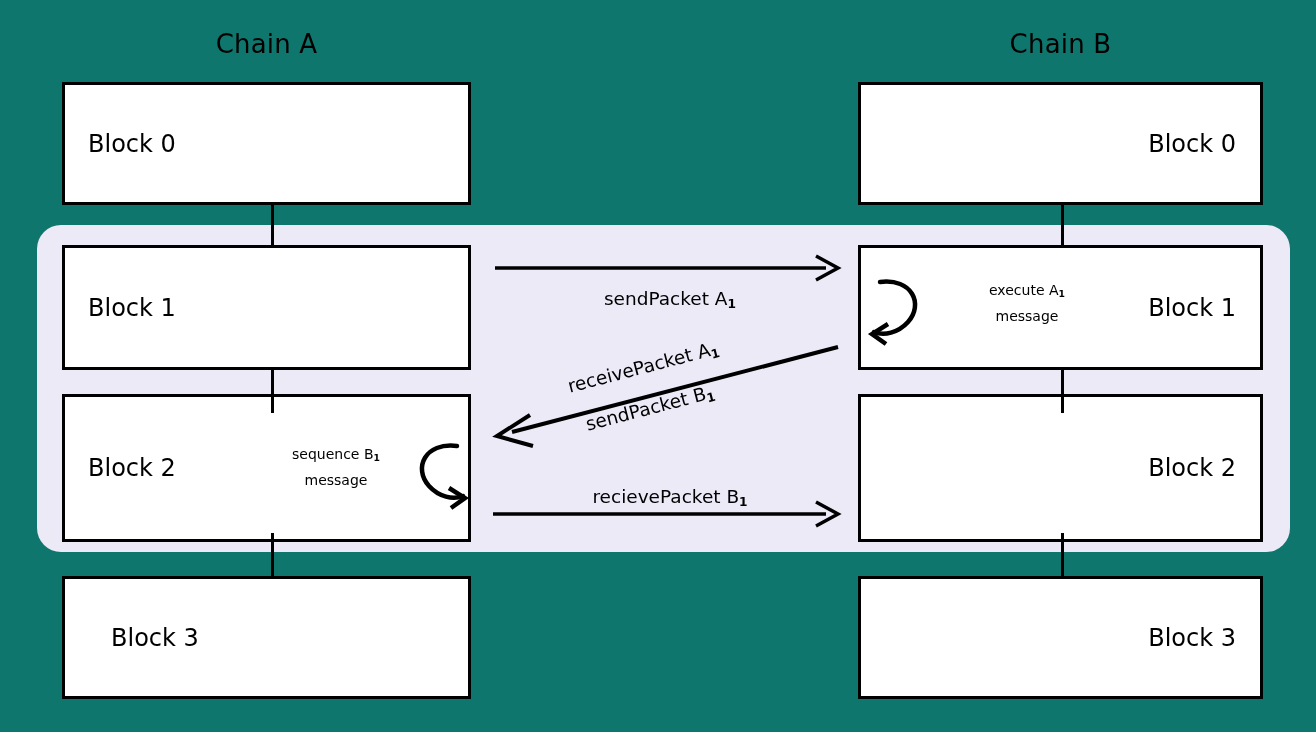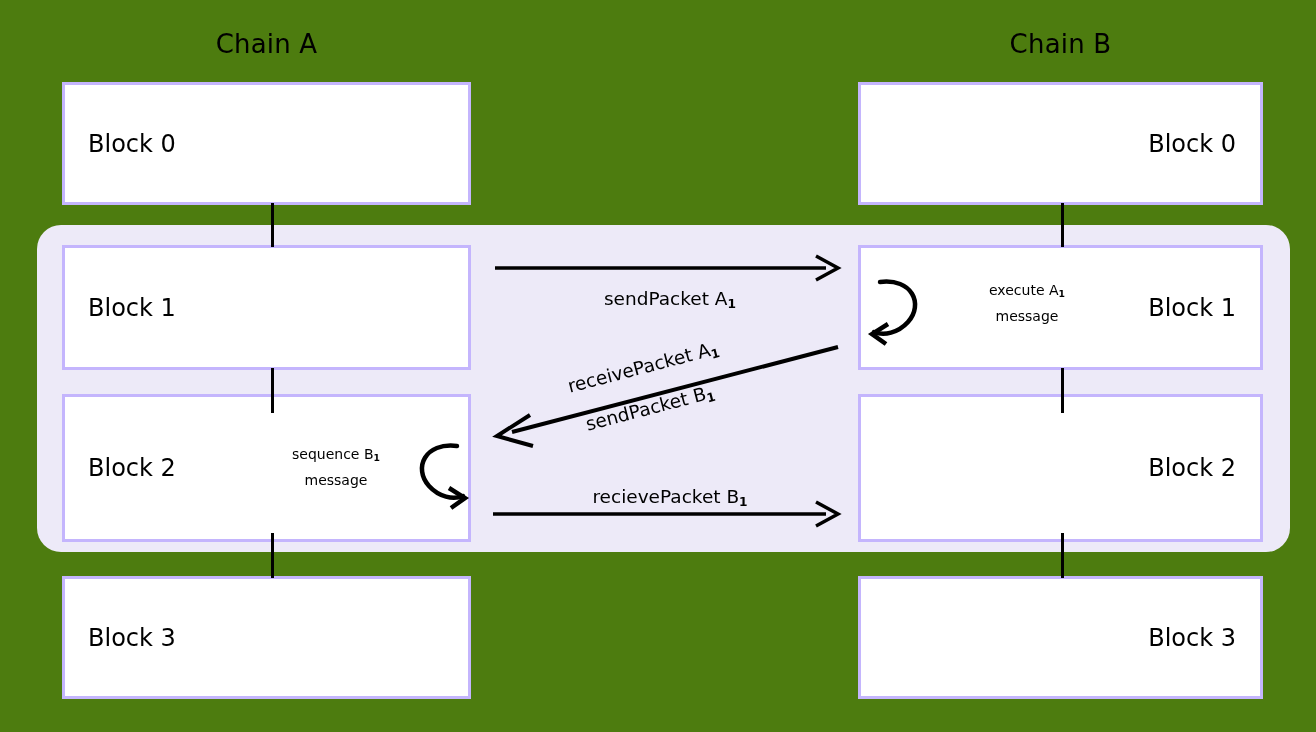--- a/index.html
+++ b/index.html
@@ -7,21 +7,21 @@
     padding: 0;
     background: #ffffff;
   }
   body {
     font-family: "DejaVu Sans", sans-serif;
   }
   #canvas {
     position: relative;
     width: 1316px;
     height: 732px;
-    background: #4d7c0f;
+    background: #0f766e;
     overflow: hidden;
   }
 
   
   .highlight-band {
     position: absolute;
     left: 37px;
     top: 225px;
     width: 1253px;
     height: 327px;
@@ -38,40 +38,40 @@
     white-space: nowrap;
     letter-spacing: 0.2px;
   }
   #chain-a-title { left: 62px; top: 29px; width: 409px; }
   #chain-b-title { left: 858px; top: 29px; width: 405px; }
 
   
   .block {
     position: absolute;
     box-sizing: border-box;
-    border: 3px solid #c4b5fd;
+    border: 3px solid #000000;
     background: #ffffff;
     display: flex;
     align-items: center;
   }
   .block .block-label {
     font-size: 24px;
     color: #000000;
     white-space: nowrap;
   }
   .chain-a-block { left: 62px; width: 409px; }
   .chain-b-block { left: 858px; width: 405px; }
   .chain-a-block .block-label { padding-left: 23px; }
   .chain-b-block { justify-content: flex-end; }
   .chain-b-block .block-label { padding-right: 24px; }
 
   .row0 { top: 82px;  height: 123px; }
   .row1 { top: 245px; height: 125px; }
   .row2 { top: 394px; height: 148px; }
-  .row3 { top: 576px; height: 123px; }
+  .row3 { top: 576px; height: 123px; padding-left: 23px; }
 
   
   .connector {
     position: absolute;
     width: 3px;
     background: #000000;
   }
   .conn-a { left: 271px; }
   .conn-b { left: 1061px; }
   .conn-01 { top: 203px; height: 44px; }

